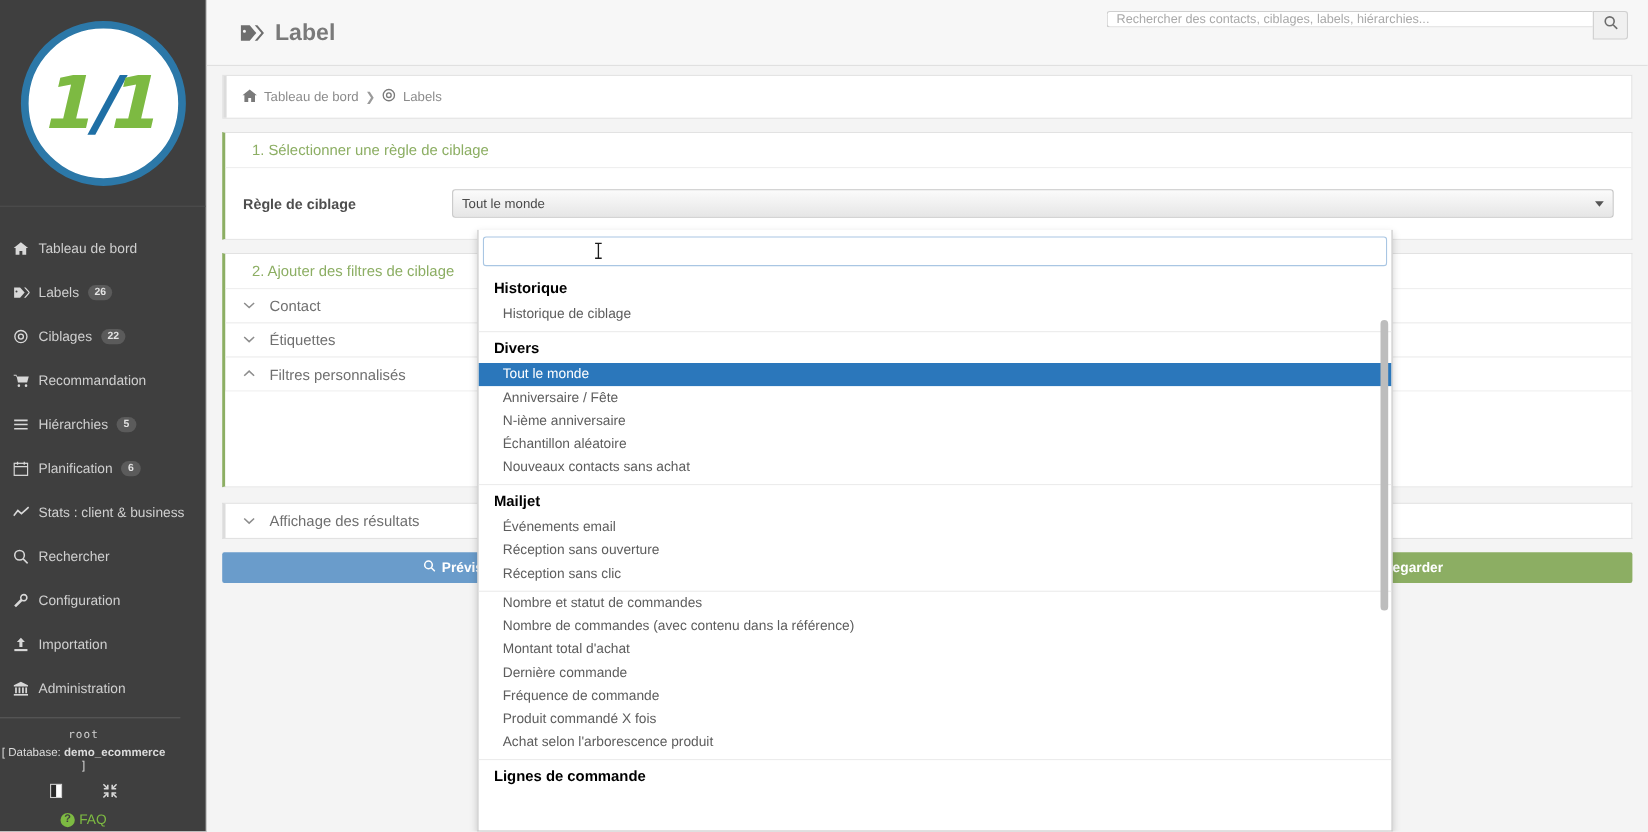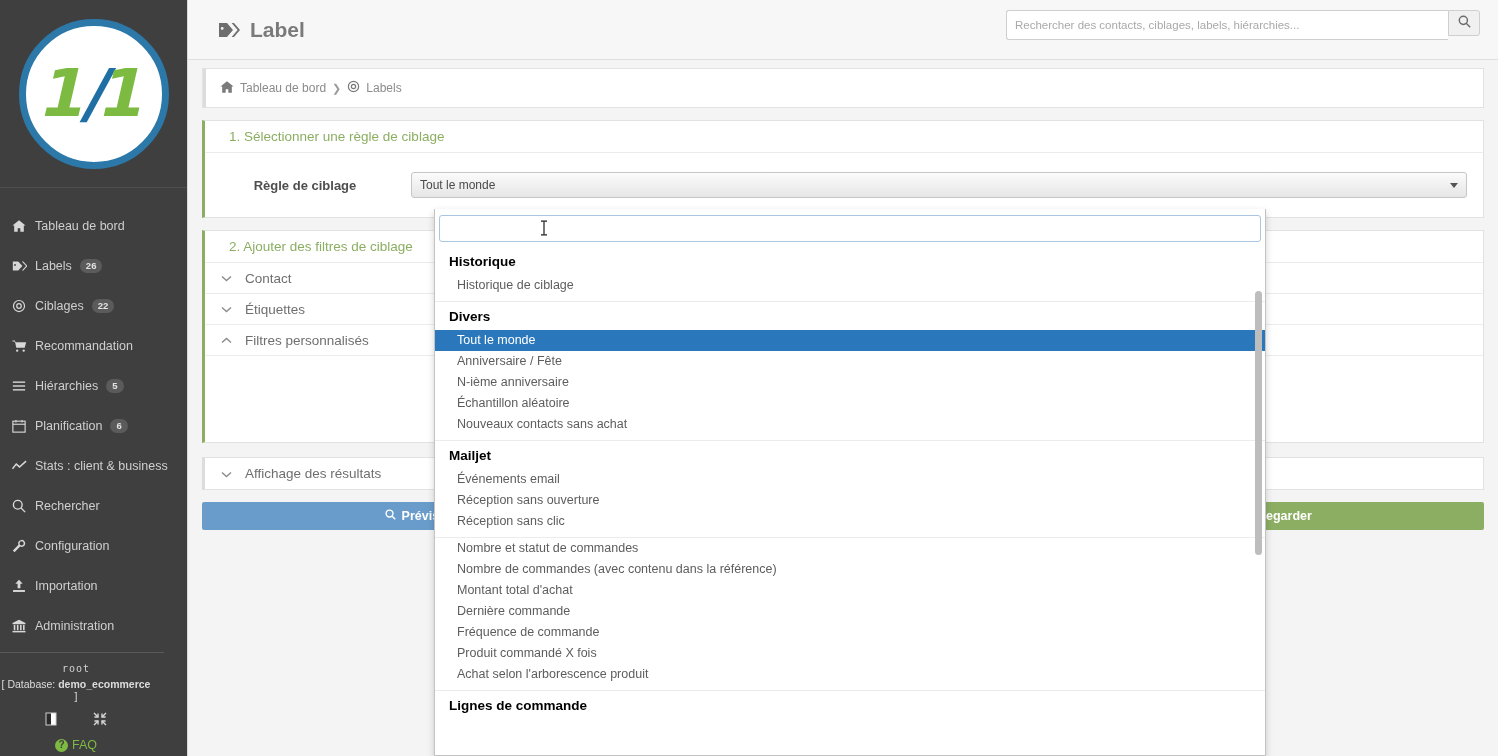--- a/index.html
+++ b/index.html
@@ -104,21 +104,21 @@
     display: flex; align-items: center; gap: 10px;
     margin-left: 30px; color: #7a7a7a;
     font-size: 21px; font-weight: 700;
   }
   .title-icon { color: #6e6e6e; display:inline-flex; }
   .search-box {
     position: absolute; right: 18px; top: 10px;
     display: flex; height: 26px;
   }
   .search-input {
-    width: 442px; height: 30px;
+    width: 442px; height: 15px;
     border: 1px solid #cfcfcf; border-right: none;
     border-radius: 3px 0 0 3px;
     background: #fff; padding: 0 8px;
     font-size: 11.5px; color: #555;
     font-family: "Liberation Sans", sans-serif;
     outline: none;
   }
   .search-input::placeholder { color: #a9a9a9; }
   .search-btn {
     width: 32px; height: 26px;
@@ -149,21 +149,21 @@
     height: 32px; display: flex; align-items: center;
     padding-left: 24px;
     font-size: 13.5px; color: #8cae63;
     border-bottom: 1px solid #ececec;
     background: #fff;
   }
   .card-body { background:#fff; }
 
   .form-row { display: flex; align-items: center; height: 64px; padding: 0 16px; }
   .form-label {
-    width: 190px; text-align: center; padding-right: 22px;
+    width: 190px; text-align: left; padding-right: 22px;
     font-size: 13px; font-weight: 700; color: #4e4e4e;
   }
   .select-shell { position: relative; flex: 1; }
   .fake-select {
     height: 26px; border: 1px solid #c6c6c6; border-radius: 3px;
     background: linear-gradient(#fbfbfb, #e6e6e6);
     display: flex; align-items: center; justify-content: space-between;
     padding: 0 8px; font-size: 12px; color: #4a4a4a;
     cursor: pointer;
   }

